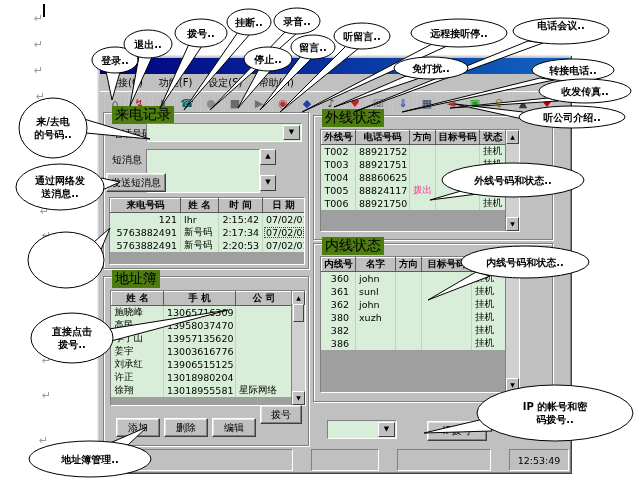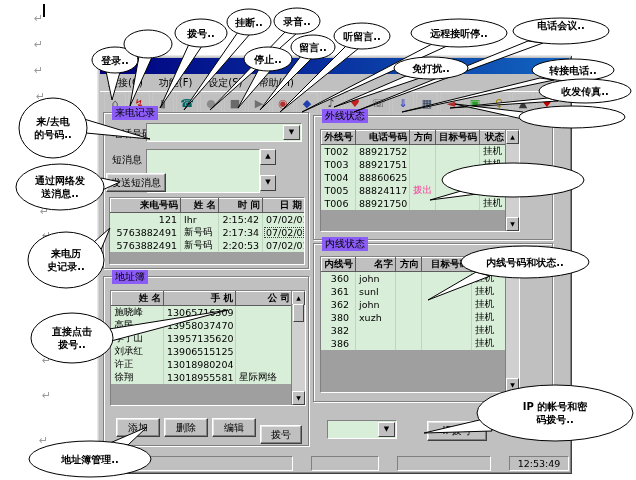--- a/index.html
+++ b/index.html
@@ -16,52 +16,52 @@
   .wbtn{position:absolute;right:2px;top:2px;width:14px;height:12px;background:#c0c0c0;
         border:1px solid;border-color:#fff #404040 #404040 #fff;font-size:8px;line-height:10px;text-align:center}
   .menubar{position:absolute;left:3px;top:21px;right:3px;height:14px;display:flex;gap:16px;
            align-items:center;padding-left:8px;font-size:10px}
   .toolbar{position:absolute;left:3px;top:36px;right:3px;height:23px;border-top:1px solid #fff;
            display:flex;align-items:center;gap:2px;padding-left:4px}
   .tbtn{width:20px;height:19px;display:flex;align-items:center;justify-content:center;font-size:11px;
         background:#c0c0c0;border:1px solid #c6c6c6}
 
   .group{position:absolute;border:1px solid #808080;box-shadow:1px 1px 0 #fff, inset 1px 1px 0 #fff}
-  .glabel{position:absolute;top:-7px;left:8px;background:#8b5cf6;padding:0 3px;font-size:10px}
+  .glabel{position:absolute;top:-7px;left:8px;background:#4d7c0f;padding:0 3px;font-size:14px}
 
   .lbl{position:absolute;font-size:10px}
   .sunken{position:absolute;border:1px solid;border-color:#808080 #fff #fff #808080;background:#d8eed8}
   .combo .field{position:absolute;inset:1px;background:#d8eed8}
   .combo .drop{position:absolute;right:1px;top:1px;bottom:1px;width:15px;background:#c0c0c0;
         border:1px solid;border-color:#fff #404040 #404040 #fff;font-size:7px;text-align:center;line-height:13px}
   .spincol{position:absolute;display:flex;flex-direction:column;justify-content:space-between}
   .spbtn{width:14px;height:14px;background:#c0c0c0;border:1px solid;border-color:#fff #404040 #404040 #fff;
          font-size:7px;text-align:center;line-height:12px}
 
   .listbox{position:absolute;border:1px solid;border-color:#808080 #fff #fff #808080;background:#9f9f9f;overflow:hidden}
   .listbox table{border-collapse:collapse;table-layout:fixed;background:#d8eed8;font-size:9.5px}
   .listbox th{background:#c0c0c0;border:1px solid;border-color:#fff #5c5c5c #5c5c5c #fff;
-              font-weight:bold;height:13px;padding:0 2px;text-align:right;overflow:hidden;white-space:nowrap}
+              font-weight:bold;height:13px;padding:0 2px;text-align:center;overflow:hidden;white-space:nowrap}
   .listbox td{height:13px;padding:0 3px;border-right:1px solid #bdd6bd;overflow:hidden;white-space:nowrap}
   #tbl-hist td:nth-child(1),#tbl-hist td:nth-child(3){text-align:right}
   #tbl-hist tbody tr:nth-child(2) td:nth-child(4){outline:1px dotted #404040;outline-offset:-2px}
   #tbl-ext tbody tr:nth-child(4) td:nth-child(3){color:#ff3399;font-weight:normal}
   #tbl-int td:nth-child(1){text-align:right;padding-right:6px}
 
   .vsb{position:absolute;top:0;bottom:0;right:0;width:13px;background:#d0d0d0;border-left:1px solid #808080;
        display:flex;flex-direction:column;justify-content:space-between}
   .sbtn{height:12px;background:#c0c0c0;border:1px solid;border-color:#fff #404040 #404040 #fff;
         font-size:6px;text-align:center;line-height:11px}
   .sthumb{position:absolute;left:1px;right:1px;top:13px;height:16px;background:#c0c0c0;
         border:1px solid;border-color:#fff #404040 #404040 #fff}
 
   .btn{position:absolute;background:#c0c0c0;font-size:10px;display:flex;align-items:center;justify-content:center;
        border:1px solid;border-color:#fff #404040 #404040 #fff;box-shadow:inset -1px -1px 0 #808080, inset 1px 1px 0 #e6e6e6}
 
-  .statusbar{position:absolute;left:3px;right:3px;bottom:3px;height:15px;display:flex;gap:18px}
+  .statusbar{position:absolute;left:3px;right:3px;bottom:3px;height:22px;display:flex;gap:18px}
   .spanel{border:1px solid;border-color:#808080 #fff #fff #808080;font-size:9.5px;
           display:flex;align-items:center;justify-content:center}
   .spanel.grow{flex:1}
 
   
   #overlay{position:absolute;left:0;top:0;width:636px;height:480px;z-index:5;pointer-events:none}
   .tail{fill:#fff;stroke:#000;stroke-width:1}
   .bub{fill:#fff;stroke:#000;stroke-width:1}
   .co{position:absolute;z-index:6;display:flex;align-items:center;justify-content:center;
       text-align:center;font-size:10px;font-weight:600;white-space:pre-line;line-height:1.3;pointer-events:none}
@@ -333,20 +333,25 @@
                 <td>高民</td>
                 <td>13958037470</td>
                 <td></td>
               </tr>
               <tr>
                 <td>李丁山</td>
                 <td>13957135620</td>
                 <td></td>
               </tr>
               <tr>
+                <td>姜宇</td>
+                <td>13003616776</td>
+                <td></td>
+              </tr>
+              <tr>
                 <td>刘承红</td>
                 <td>13906515125</td>
                 <td></td>
               </tr>
               <tr>
                 <td>许正</td>
                 <td>13018980204</td>
                 <td></td>
               </tr>
               <tr>
@@ -358,21 +363,21 @@
         </table>
         <div class="vsb">
           <div class="sbtn">▲</div>
           <div class="sthumb"></div>
           <div class="sbtn">▼</div>
         </div>
       </div>
       <div class="btn" style="left:12px;top:141px;width:42px;height:17px">添加</div>
       <div class="btn" style="left:60px;top:141px;width:42px;height:17px">删除</div>
       <div class="btn" style="left:108px;top:141px;width:42px;height:17px">编辑</div>
-      <div class="btn" style="left:156px;top:148px;width:40px;height:17px">拨号</div>
+      <div class="btn" style="left:156px;top:128px;width:40px;height:17px">拨号</div>
     </div>
 
     <div class="sunken combo" style="left:230px;top:365px;width:68px;height:17px">
       <div class="field"></div>
       <div class="drop">▼</div>
     </div>
     <div class="btn" style="left:330px;top:366px;width:58px;height:18px">IP拨号</div>
 
     <div class="statusbar">
       <div class="spanel grow"></div>
@@ -424,37 +429,38 @@
     <ellipse class="bub" cx="60" cy="187" rx="44" ry="23"></ellipse>
     <ellipse class="bub" cx="66" cy="260" rx="38" ry="28"></ellipse>
     <ellipse class="bub" cx="72" cy="338" rx="41" ry="25"></ellipse>
     <ellipse class="bub" cx="90" cy="459" rx="61" ry="18"></ellipse>
     <ellipse class="bub" cx="513" cy="180" rx="71" ry="17"></ellipse>
     <ellipse class="bub" cx="525" cy="262" rx="64" ry="16"></ellipse>
     <ellipse class="bub" cx="555" cy="413" rx="78" ry="28"></ellipse>
   </svg>
 
   <div class="co" style="left:92px;top:47px;width:46px;height:26px">登录..</div>
+  <div class="co" style="left:124px;top:30px;width:48px;height:28px">退出..</div>
   <div class="co" style="left:175px;top:19px;width:52px;height:28px">拨号..</div>
   <div class="co" style="left:227px;top:9px;width:44px;height:26px">挂断..</div>
   <div class="co" style="left:274px;top:8px;width:46px;height:26px">录音..</div>
   <div class="co" style="left:244px;top:47px;width:48px;height:24px">停止..</div>
   <div class="co" style="left:291px;top:35px;width:44px;height:24px">留言..</div>
   <div class="co" style="left:334px;top:23px;width:56px;height:26px">听留言..</div>
   <div class="co" style="left:411px;top:19px;width:96px;height:28px">远程接听停..</div>
   <div class="co" style="left:513px;top:18px;width:96px;height:14px">电话会议..</div>
   <div class="co" style="left:394px;top:57px;width:74px;height:22px">免打扰..</div>
   <div class="co" style="left:532px;top:59px;width:82px;height:22px">转接电话..</div>
   <div class="co" style="left:539px;top:79px;width:92px;height:24px">收发传真..</div>
+  <div class="co" style="left:519px;top:106px;width:106px;height:22px">听公司介绍..</div>
   <div class="co" style="left:19px;top:98px;width:68px;height:60px">来/去电
 的号码..</div>
   <div class="co" style="left:16px;top:164px;width:88px;height:46px">通过网络发
 送消息..</div>
-  <div class="co" style="left:28px;top:232px;width:76px;height:56px">来电历
-史记录..</div>
   <div class="co" style="left:31px;top:313px;width:82px;height:50px">直接点击
 拨号..</div>
   <div class="co" style="left:29px;top:441px;width:122px;height:36px">地址簿管理..</div>
+  <div class="co" style="left:442px;top:163px;width:142px;height:34px">外线号码和状态..</div>
   <div class="co" style="left:461px;top:246px;width:128px;height:32px">内线号码和状态..</div>
   <div class="co" style="left:477px;top:385px;width:156px;height:56px">IP 的帐号和密
 码拨号..</div>
 
 </div>
 
 </body></html>

